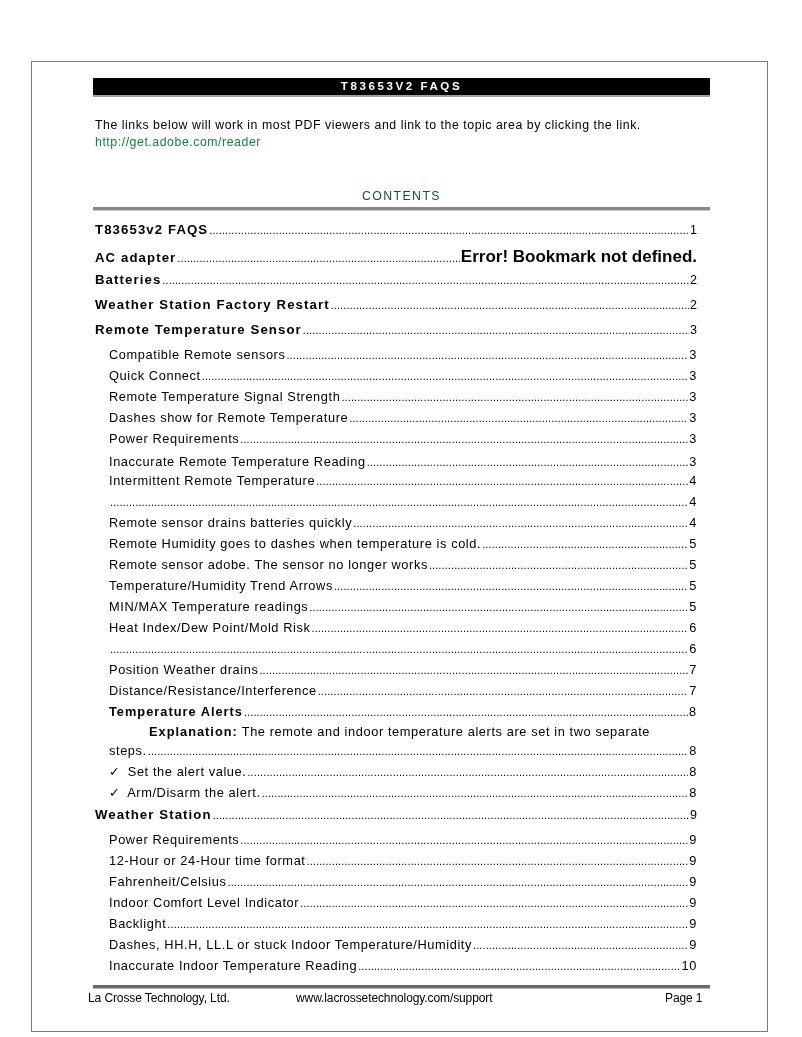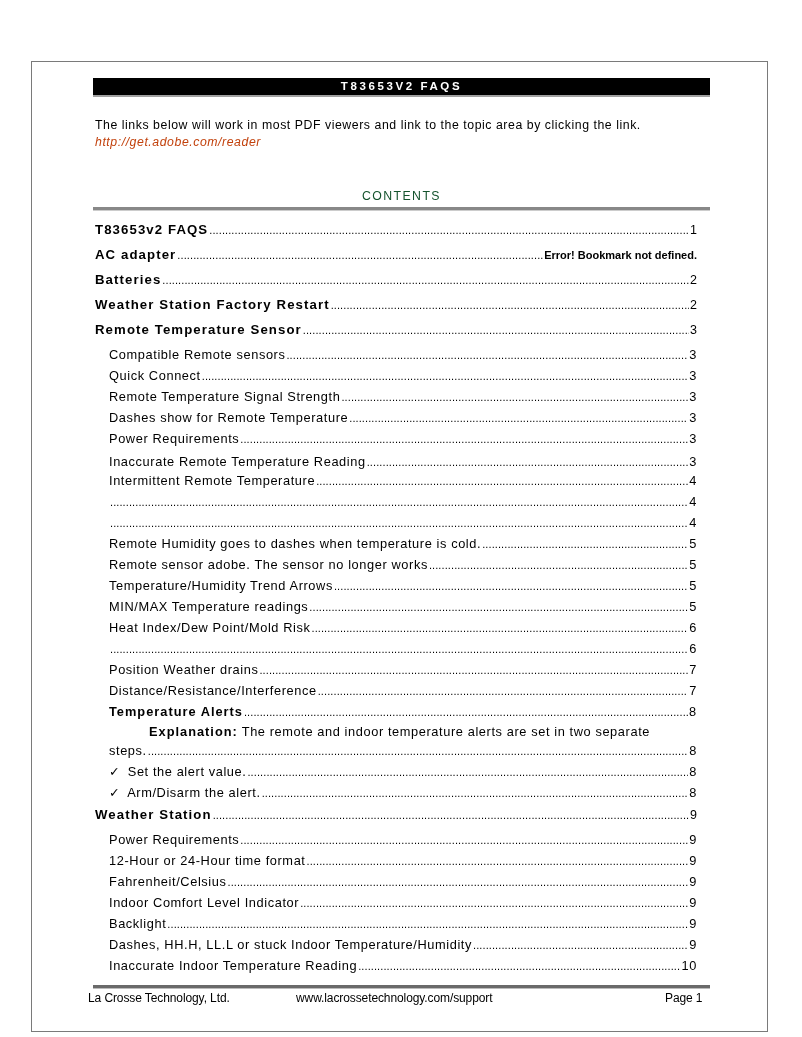--- a/index.html
+++ b/index.html
@@ -11,21 +11,21 @@
   .title-bar {
     position:absolute; left:61px; top:16px; width:617px; height:17px;
     background:#000; color:#fff; text-align:center;
     font-weight:bold; font-size:11.5px; letter-spacing:2.6px; line-height:17px;
     box-shadow:0 2px 0 #a0a0a0;
   }
   .intro {
     position:absolute; left:63px; top:55px; width:640px;
     font-size:12.3px; line-height:17px; letter-spacing:0.55px;
   }
-  .intro a { color:#c2410c; text-decoration:none;font-style:italic; }
+  .intro a { color:#15803d; text-decoration:none; }
   .contents-heading {
     position:absolute; left:61px; top:127px; width:617px; text-align:center;
     font-size:12.3px; letter-spacing:1.4px; color:#14532d;
   }
   .contents-rule {
     position:absolute; left:61px; top:145px; width:617px; height:3px;
     background:#888; border-bottom:1px solid #ccc;
   }
   .toc { position:absolute; left:63px; top:160px; width:602px; }
   .toc-row {
@@ -38,21 +38,21 @@
   .toc-row .leader {
     flex:1 1 auto; overflow:hidden; margin:0 1px;
     letter-spacing:0; font-weight:normal;
   }
   .toc-row .leader::before {
     content:"........................................................................................................................................................................................................................";
     font-size:11px; letter-spacing:0.1px; font-weight:normal;
   }
   .toc-row .pg { flex:0 0 auto; font-weight:normal; }
   .toc-row.lvl1 .pg { font-size:12.5px; letter-spacing:0; }
-  .toc-row .pg.err { font-weight:bold; letter-spacing:0; font-size:11px; }
+  .toc-row .pg.err { font-weight:bold; letter-spacing:0; font-size:17px; }
   .toc-row .check { display:inline-block; width:29px; }
   .expl {
     position:absolute; left:14px; width:588px; font-size:12.8px; letter-spacing:0.6px; line-height:18px;padding-left:40px;
   }
   .expl b { letter-spacing:1px; }
   .footer-rule {
     position:absolute; left:61px; top:923px; width:617px; height:3px;
     background:#6a6a6a; border-bottom:1px solid #bbb;
   }
   .footer { position:absolute; top:929px; font-size:12px; letter-spacing:-0.1px; }
@@ -132,20 +132,21 @@
     <div class="toc-row lvl2" style="top:251px">
       <span class="label">Intermittent Remote Temperature</span>
         <span class="leader"></span>
         <span class="pg">4</span>
     </div>
     <div class="toc-row lvl2" style="top:272px">
         <span class="leader"></span>
         <span class="pg">4</span>
     </div>
     <div class="toc-row lvl2" style="top:293px">
+      <span class="label">Remote sensor drains batteries quickly</span>
         <span class="leader"></span>
         <span class="pg">4</span>
     </div>
     <div class="toc-row lvl2" style="top:314px">
       <span class="label">Remote Humidity goes to dashes when temperature is cold.</span>
         <span class="leader"></span>
         <span class="pg">5</span>
     </div>
     <div class="toc-row lvl2" style="top:335px">
       <span class="label">Remote sensor adobe. The sensor no longer works</span>

